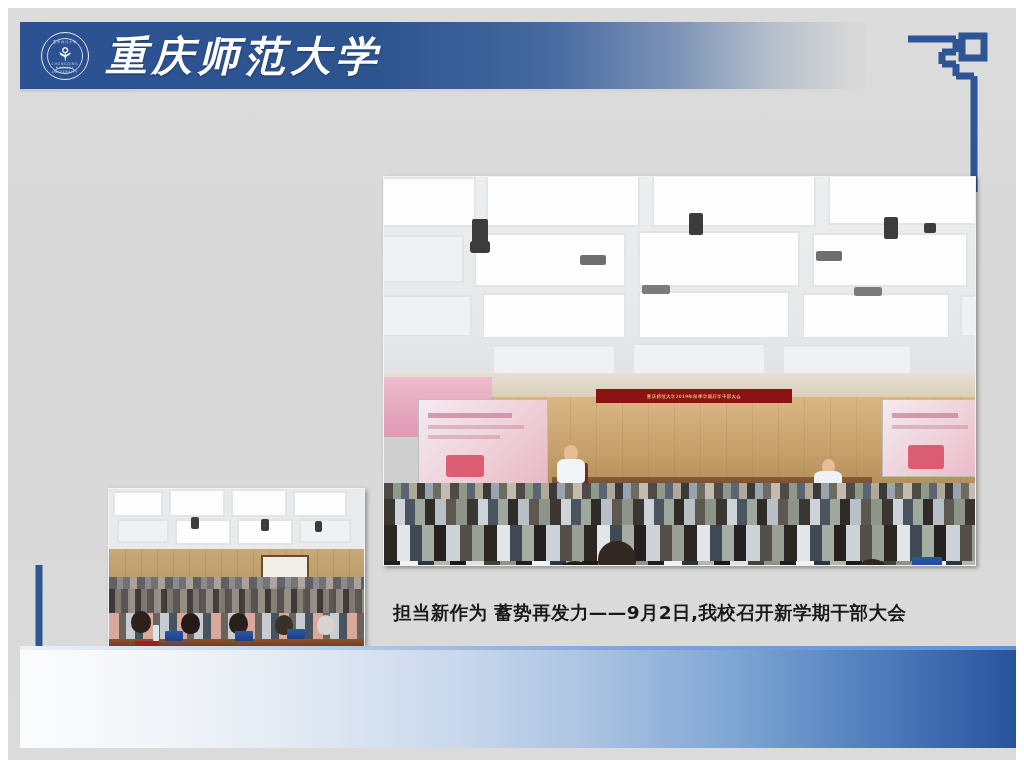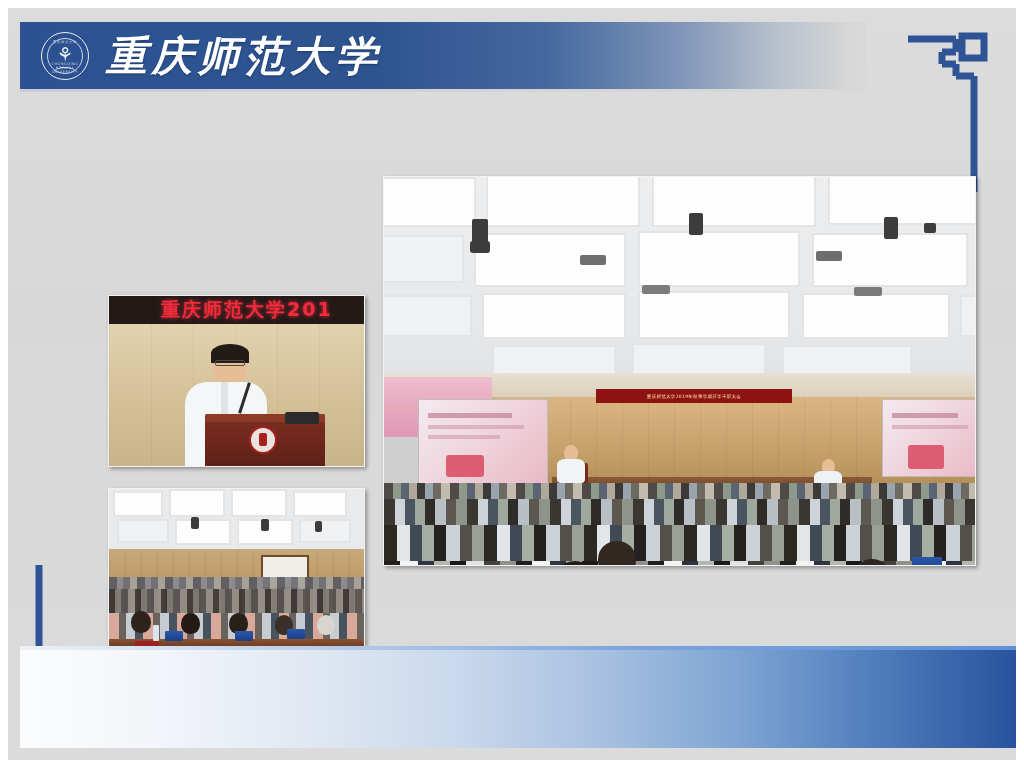--- a/index.html
+++ b/index.html
@@ -285,44 +285,20 @@
           <path d="M26 120 V132"></path>
           <path d="M26 132 H14"></path>
           <path d="M14 132 V156"></path>
           <path d="M14 156 H98"></path>
           <rect x="18" y="136" width="20" height="20"></rect>
         </g>
       </svg>
     </div>
 
 
-    <div class="photo thumb2">
-      <div class="ph" style="left:0;top:0;width:100%;height:28px;background:#241a18;"></div>
-      <div class="led-banner" style="left:0;top:0;width:100%;height:28px;justify-content:flex-start;padding-left:52px;">
-        <span>重庆师范大学201</span>
-      </div>
-      <div class="ph wall-beige" style="left:0;top:28px;width:100%;height:144px;
-           background:linear-gradient(180deg,#e2d2ae 0%,#d4c097 55%,#c9b489 100%);"></div>
-      <div class="ph" style="left:0;top:28px;width:100%;height:144px;
-           background:repeating-linear-gradient(90deg,rgba(0,0,0,.045) 0 1px,transparent 1px 42px);"></div>
-
-      <div class="head" style="left:104px;top:52px;width:34px;height:38px;background:#e6bd95;"></div>
-      <div class="ph" style="left:102px;top:48px;width:38px;height:19px;background:#231b17;border-radius:50% 50% 0 0;"></div>
-      <div class="ph" style="left:106px;top:64px;width:30px;height:6px;border:1px solid #4b4b4b;border-radius:2px;"></div>
-      <div class="body" style="left:76px;top:86px;width:82px;height:86px;background:#f4f6f8;"></div>
-      <div class="ph" style="left:112px;top:86px;width:7px;height:80px;background:#dfe4e8;"></div>
-
-      <div class="mic" style="left:134px;top:86px;width:3px;height:32px;transform:rotate(18deg);"></div>
-
-      <div class="podium" style="left:96px;top:118px;width:120px;height:54px;"></div>
-      <div class="ph" style="left:96px;top:118px;width:120px;height:8px;background:#8d3a27;border-radius:3px 3px 0 0;"></div>
-      <div class="podium-emblem" style="left:140px;top:130px;width:28px;height:28px;"></div>
-      <div class="ph" style="left:150px;top:137px;width:8px;height:13px;background:#a81f1f;border-radius:2px;"></div>
-      <div class="ph" style="left:176px;top:116px;width:34px;height:12px;background:#2c2c2c;border-radius:2px;"></div>
-    </div>
 
     <div class="photo thumb3">
       <div class="ph ceiling" style="left:0;top:0;width:100%;height:62px;"></div>
       <div class="cell" style="left:6px;top:4px;width:46px;height:22px;"></div>
       <div class="cell" style="left:62px;top:2px;width:52px;height:24px;"></div>
       <div class="cell" style="left:124px;top:2px;width:52px;height:24px;"></div>
       <div class="cell" style="left:186px;top:4px;width:50px;height:22px;"></div>
       <div class="cell dim" style="left:10px;top:32px;width:48px;height:20px;"></div>
       <div class="cell" style="left:68px;top:32px;width:52px;height:22px;"></div>
       <div class="cell" style="left:130px;top:32px;width:52px;height:22px;"></div>
@@ -445,18 +421,19 @@
 
       <div class="head" style="left:300px;top:388px;width:44px;height:42px;background:#2a211a;"></div>
 
       <div class="head" style="left:214px;top:364px;width:38px;height:36px;background:#312821;"></div>
 
       <div class="head" style="left:470px;top:382px;width:36px;height:34px;background:#2d2722;"></div>
 
       <div class="placard" style="left:528px;top:380px;width:30px;height:16px;"></div>
     </div>
 
+    <div class="caption">担当新作为  蓄势再发力——9月2日,我校召开新学期干部大会</div>
 
     <div class="bottom-stripe"></div>
     <div class="bottom-bar"></div>
 
   </div>
 </div>
 
 </body></html>

